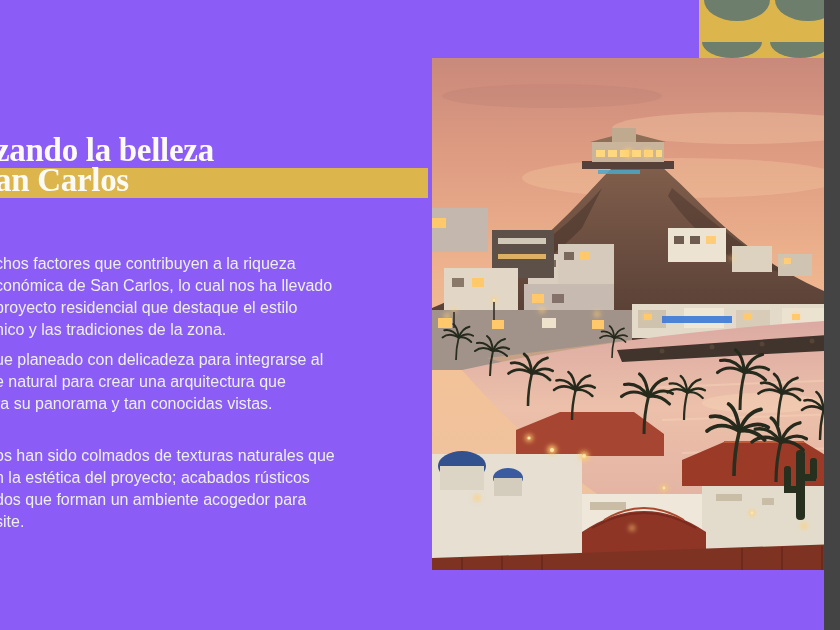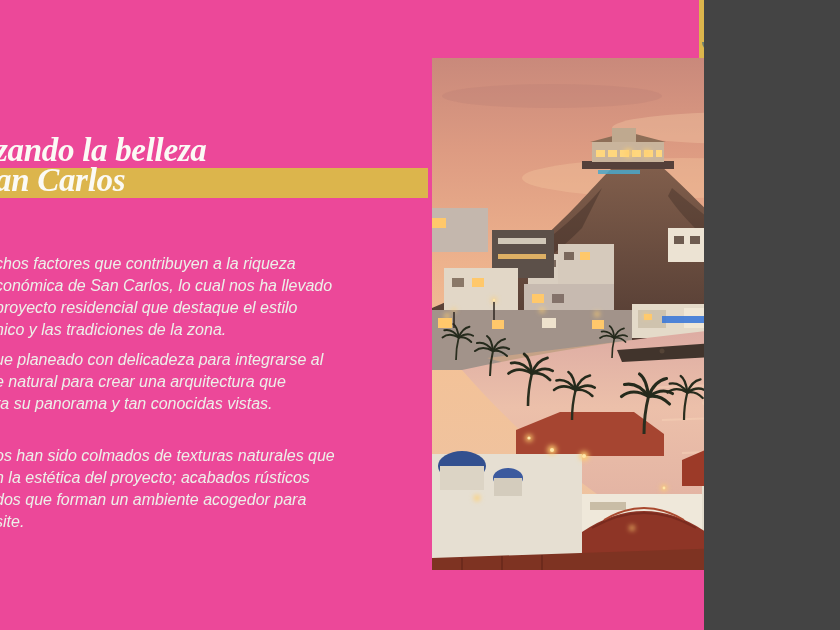--- a/index.html
+++ b/index.html
@@ -1,18 +1,18 @@
 <!DOCTYPE html>
 <html><head>
 <meta charset="utf-8">
 <style>
   html,body{margin:0;padding:0;background:#444;}
   .slide{
-    position:relative;width:704px;height:630px;overflow:hidden;
-    background:#ec4899;font-family:"Liberation Sans",sans-serif;font-style:italic;
+    position:relative;width:824px;height:630px;overflow:hidden;
+    background:#8b5cf6;font-family:"Liberation Sans",sans-serif;
   }
   
   .ornament{position:absolute;left:699px;top:0;width:141px;height:58px;background:#dcb54c;overflow:hidden;}
   .arc{position:absolute;background:#6d7e6d;border-radius:0 0 50% 50% / 0 0 100% 100%;}
   .arc.r1a{left:5px;top:0;width:66px;height:21px;}
   .arc.r1b{left:76px;top:0;width:66px;height:21px;}
   .arc.r2a{left:3px;top:42px;width:60px;height:16px;}
   .arc.r2b{left:71px;top:42px;width:60px;height:16px;}
   
   .title-band{position:absolute;left:0;top:168px;width:428px;height:30px;background:#dcb54c;}

